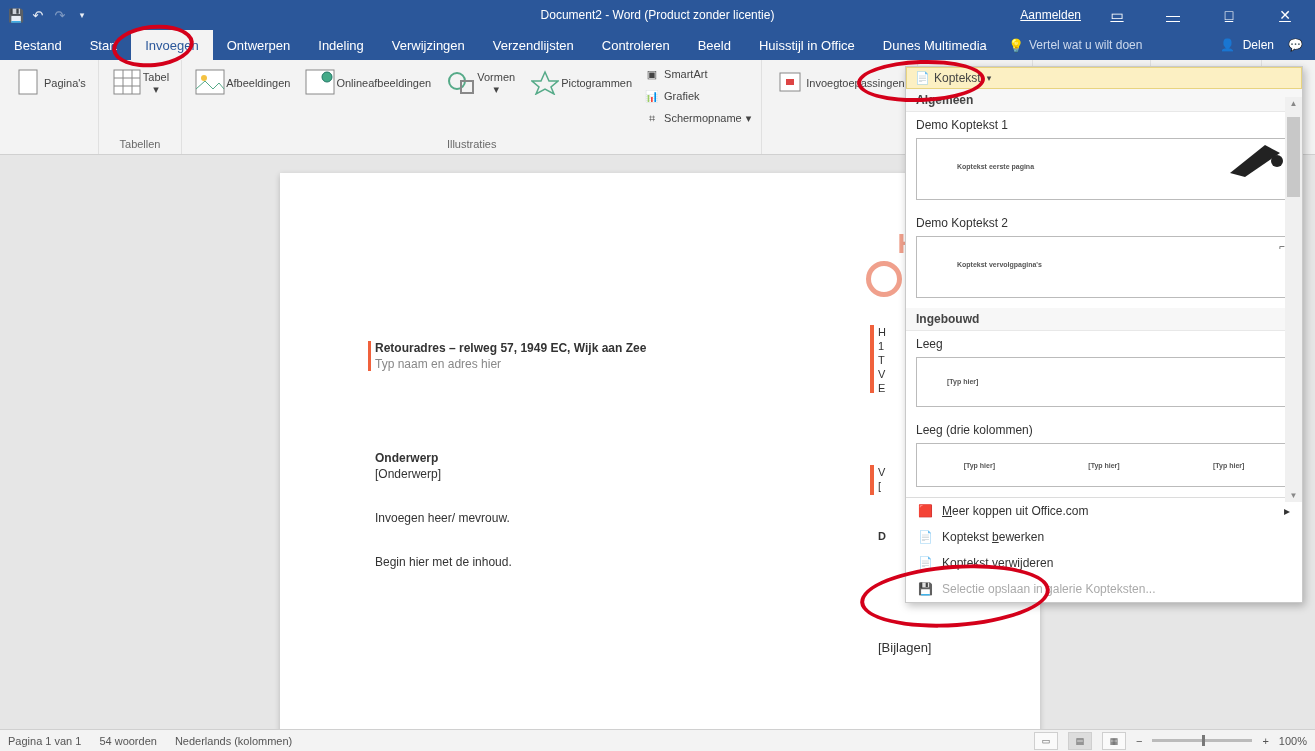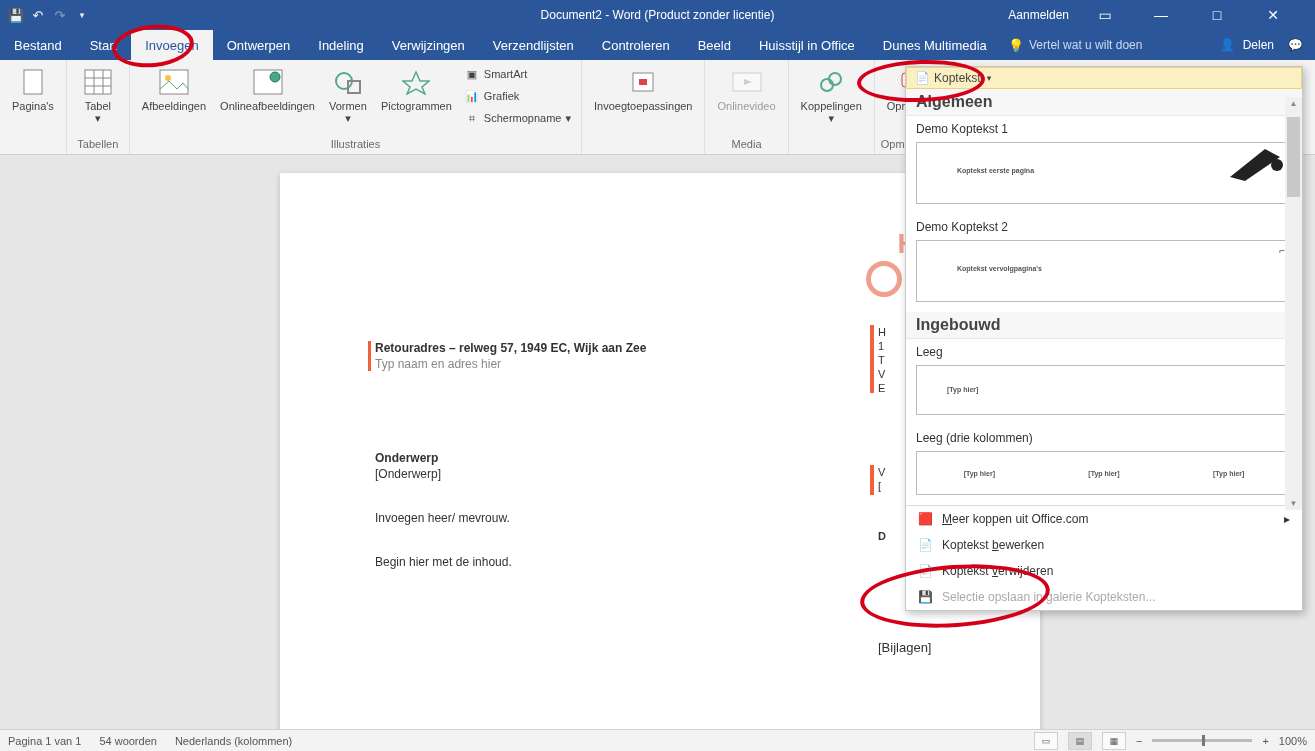--- a/index.html
+++ b/index.html
@@ -3,37 +3,37 @@
 <meta charset="utf-8">
 <style>
 * { margin: 0; padding: 0; box-sizing: border-box; font-family: "Segoe UI", Tahoma, sans-serif; }
 body { background: #e6e6e6; width: 1315px; height: 751px; overflow: hidden; position: relative; }
 
 
 .titlebar { background: #2b579a; height: 30px; display: flex; align-items: center; color: #fff; font-size: 12px; position: relative; }
 .qat { display: flex; gap: 6px; padding: 0 8px; align-items: center; }
 .qat span { width: 16px; height: 16px; display: inline-flex; align-items: center; justify-content: center; font-size: 13px; opacity: .9; }
 .title-center { position: absolute; left: 50%; transform: translateX(-50%); }
-.title-right { position: absolute; right: 12px; display: flex; align-items: center; gap: 16px; padding-right: 10px; }
+.title-right { position: absolute; right: 0; display: flex; align-items: center; gap: 16px; padding-right: 10px; text-decoration: underline; }
 .title-right .wbtn { width: 40px; text-align: center; font-size: 14px; }
 
 
 .tabs { background: #2b579a; height: 30px; display: flex; align-items: stretch; }
 .tab { color: #fff; padding: 0 14px; font-size: 13px; display: flex; align-items: center; cursor: pointer; }
 .tab.active { background: #f3f3f3; color: #2b579a; }
 .tell-me { color: #cdd9ec; font-size: 12px; display: flex; align-items: center; margin-left: 8px; }
 .tell-me .ic { margin-right: 4px; font-size: 13px; }
 .share { margin-left: auto; display: flex; align-items: center; gap: 14px; padding-right: 12px; color: #fff; font-size: 12px; }
 
 
 .ribbon { background: #f3f3f3; height: 95px; border-bottom: 1px solid #d0d0d0; display: flex; }
 .group { border-right: 1px solid #e0e0e0; padding: 4px 6px 2px 6px; display: flex; flex-direction: column; }
 .group-top { flex: 1; display: flex; align-items: flex-start; gap: 2px; }
 .group-label { text-align: center; font-size: 11px; color: #6a6a6a; padding: 2px 0; }
-.big-btn { display: flex; flex-direction: column; align-items: center; width: auto; min-width: 50px; padding: 2px 6px; cursor: pointer; }
+.big-btn { display: flex; align-items: center; width: auto; min-width: 50px; padding: 2px 6px; cursor: pointer; }
 .big-btn .ic { width: 32px; height: 32px; margin-bottom: 2px; display: flex; align-items: center; justify-content: center; }
 .big-btn .lbl { font-size: 11px; color: #444; text-align: center; line-height: 12px; }
 .btn-col { display: flex; flex-direction: column; gap: 2px; }
 .sm-btn { display: flex; align-items: center; gap: 4px; font-size: 11px; color: #444; padding: 2px 4px; cursor: pointer; }
 .sm-btn .ic { width: 16px; height: 16px; display: flex; align-items: center; justify-content: center; }
 
 
 .doc-area { position: absolute; top: 155px; bottom: 22px; left: 0; right: 0; background: #e6e6e6; overflow: hidden; }
 .page { position: absolute; left: 280px; top: 18px; width: 760px; background: #fff; height: 900px; box-shadow: 0 2px 6px rgba(0,0,0,.2); }
 .page-inner { padding: 0; position: relative; }
@@ -42,21 +42,21 @@
 .ob2 { top: 170px; height: 30px; left: 598px; width: 4px; }
 .ob3 { top: 310px; height: 20px; left: 598px; width: 4px; }
 .doc-text { position: absolute; left: 95px; font-size: 12px; color: #333; }
 .logo-hu { position: absolute; right: 100px; top: 55px; font-size: 28px; font-weight: 700; color: #f0a08c; letter-spacing: 1px; }
 .logo-circle { position: absolute; right: 138px; top: 88px; width: 36px; height: 36px; border: 5px solid #f0a08c; border-radius: 50%; }
 
 
 .panel { position: absolute; right: 12px; top: 66px; width: 398px; background: #fff; border: 1px solid #c9c9c9; box-shadow: 2px 3px 8px rgba(0,0,0,.25); z-index: 50; }
 .panel-head { background: #fcf0c3; border: 1px solid #e8d480; padding: 3px 8px; font-size: 12px; color: #444; display: flex; align-items: center; gap: 4px; }
 .panel-body { max-height: 478px; overflow-y: auto; padding: 0; }
-.panel-section { padding: 4px 10px; font-size: 16px; font-weight: 600; color: #444; border-bottom: 1px solid #e8e8e8; background: #f7f7f7; }
+.panel-section { padding: 4px 10px; font-size: 12px; font-weight: 600; color: #444; border-bottom: 1px solid #e8e8e8; background: #f7f7f7; }
 .panel-item-title { padding: 6px 10px 2px; font-size: 12px; font-weight: 400; color: #333; }
 .preview { margin: 4px 10px 10px 10px; border: 1px solid #bbb; height: 62px; background: #fff; position: relative; font-size: 7px; color: #555; }
 .preview.threecol { height: 44px; display: flex; justify-content: space-around; align-items: center; }
 .preview .ptxt { position: absolute; }
 .panel-footer { border-top: 1px solid #dcdcdc; }
 .pf-item { display: flex; align-items: center; gap: 8px; padding: 5px 12px; font-size: 12px; color: #333; cursor: pointer; }
 .pf-item.disabled { color: #aaa; cursor: default; }
 .pf-item .ic { width: 16px; height: 16px; display: flex; align-items: center; justify-content: center; font-size: 12px; }
 .panel-scroll { position: absolute; right: 0; top: 30px; bottom: 100px; width: 17px; background: #f0f0f0; }
 .scroll-thumb { position: absolute; top: 20px; left: 2px; right: 2px; height: 80px; background: #c8c8c8; }

